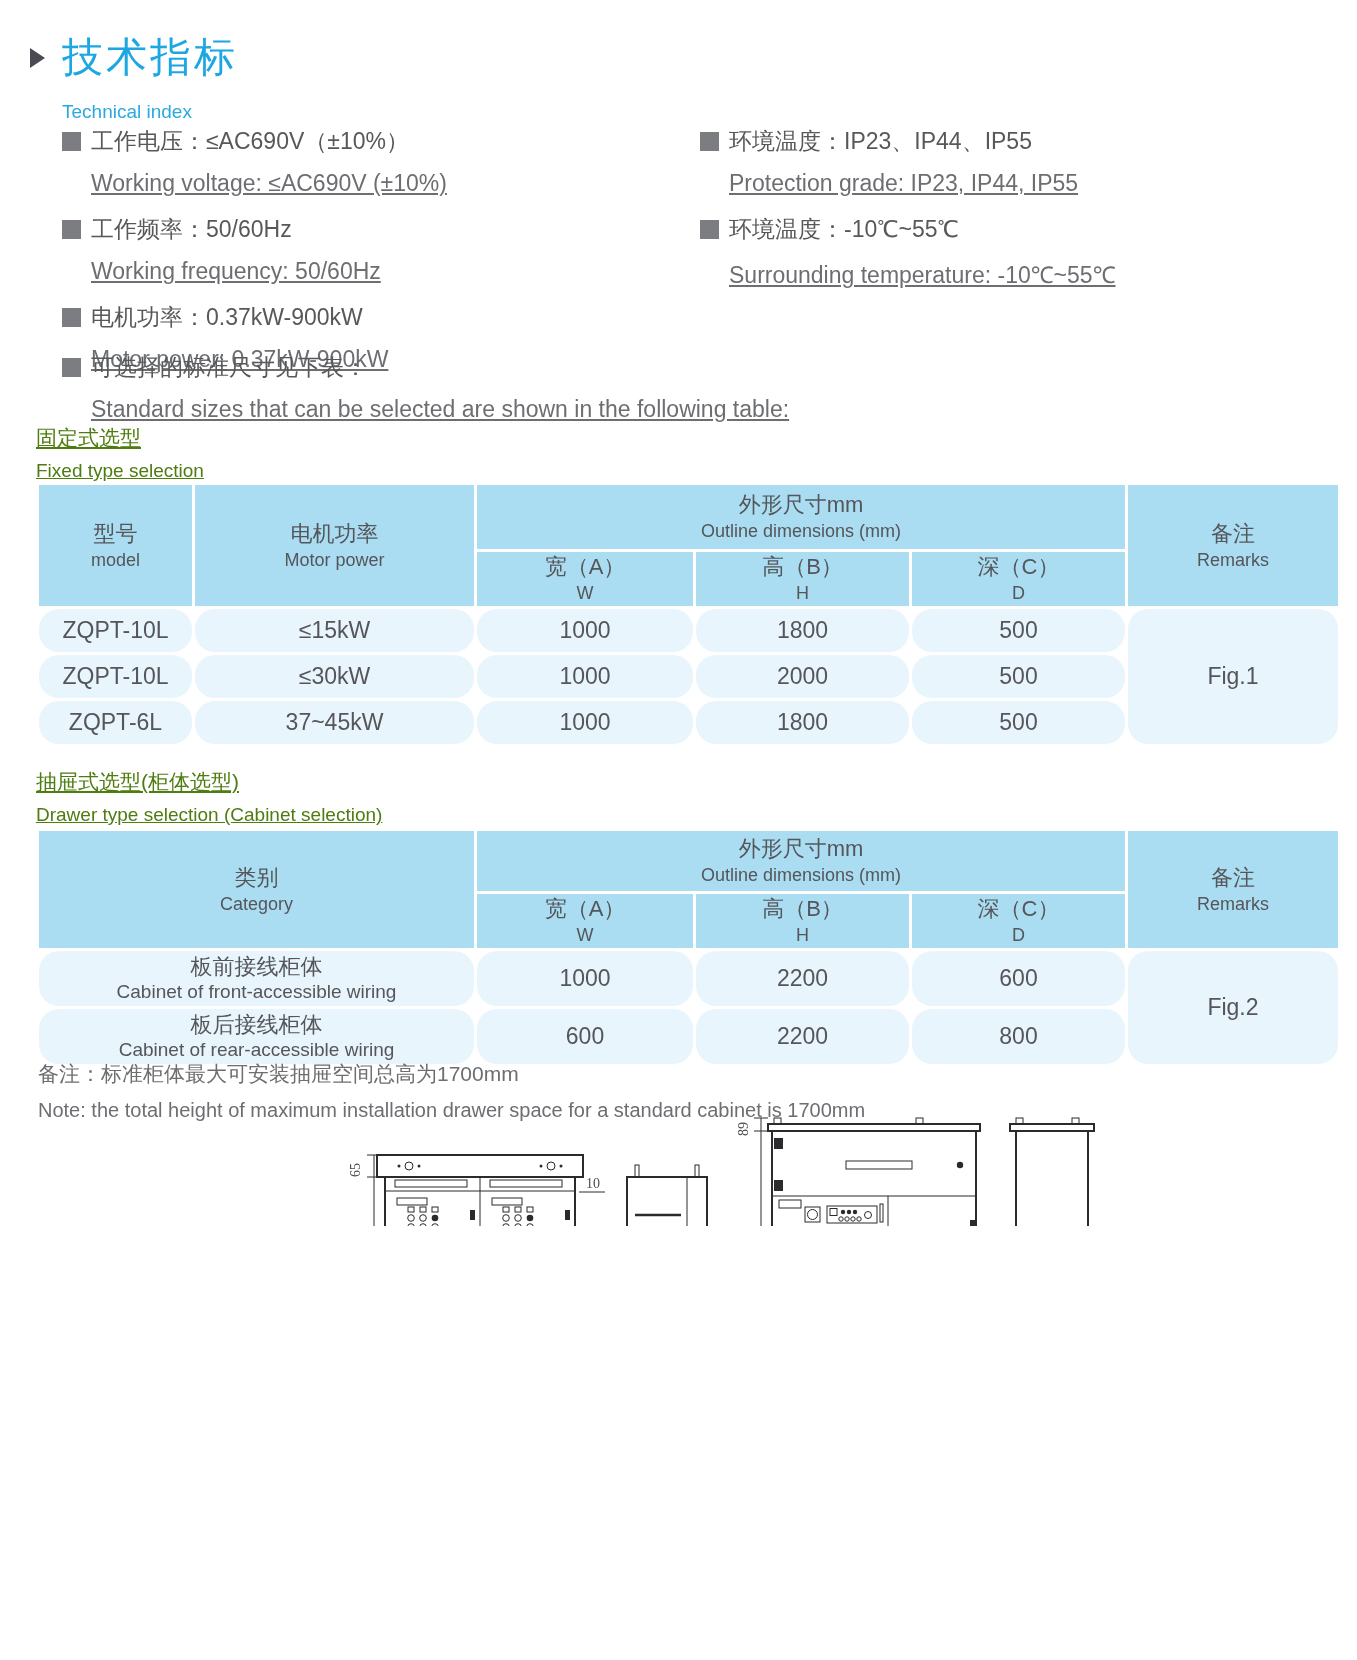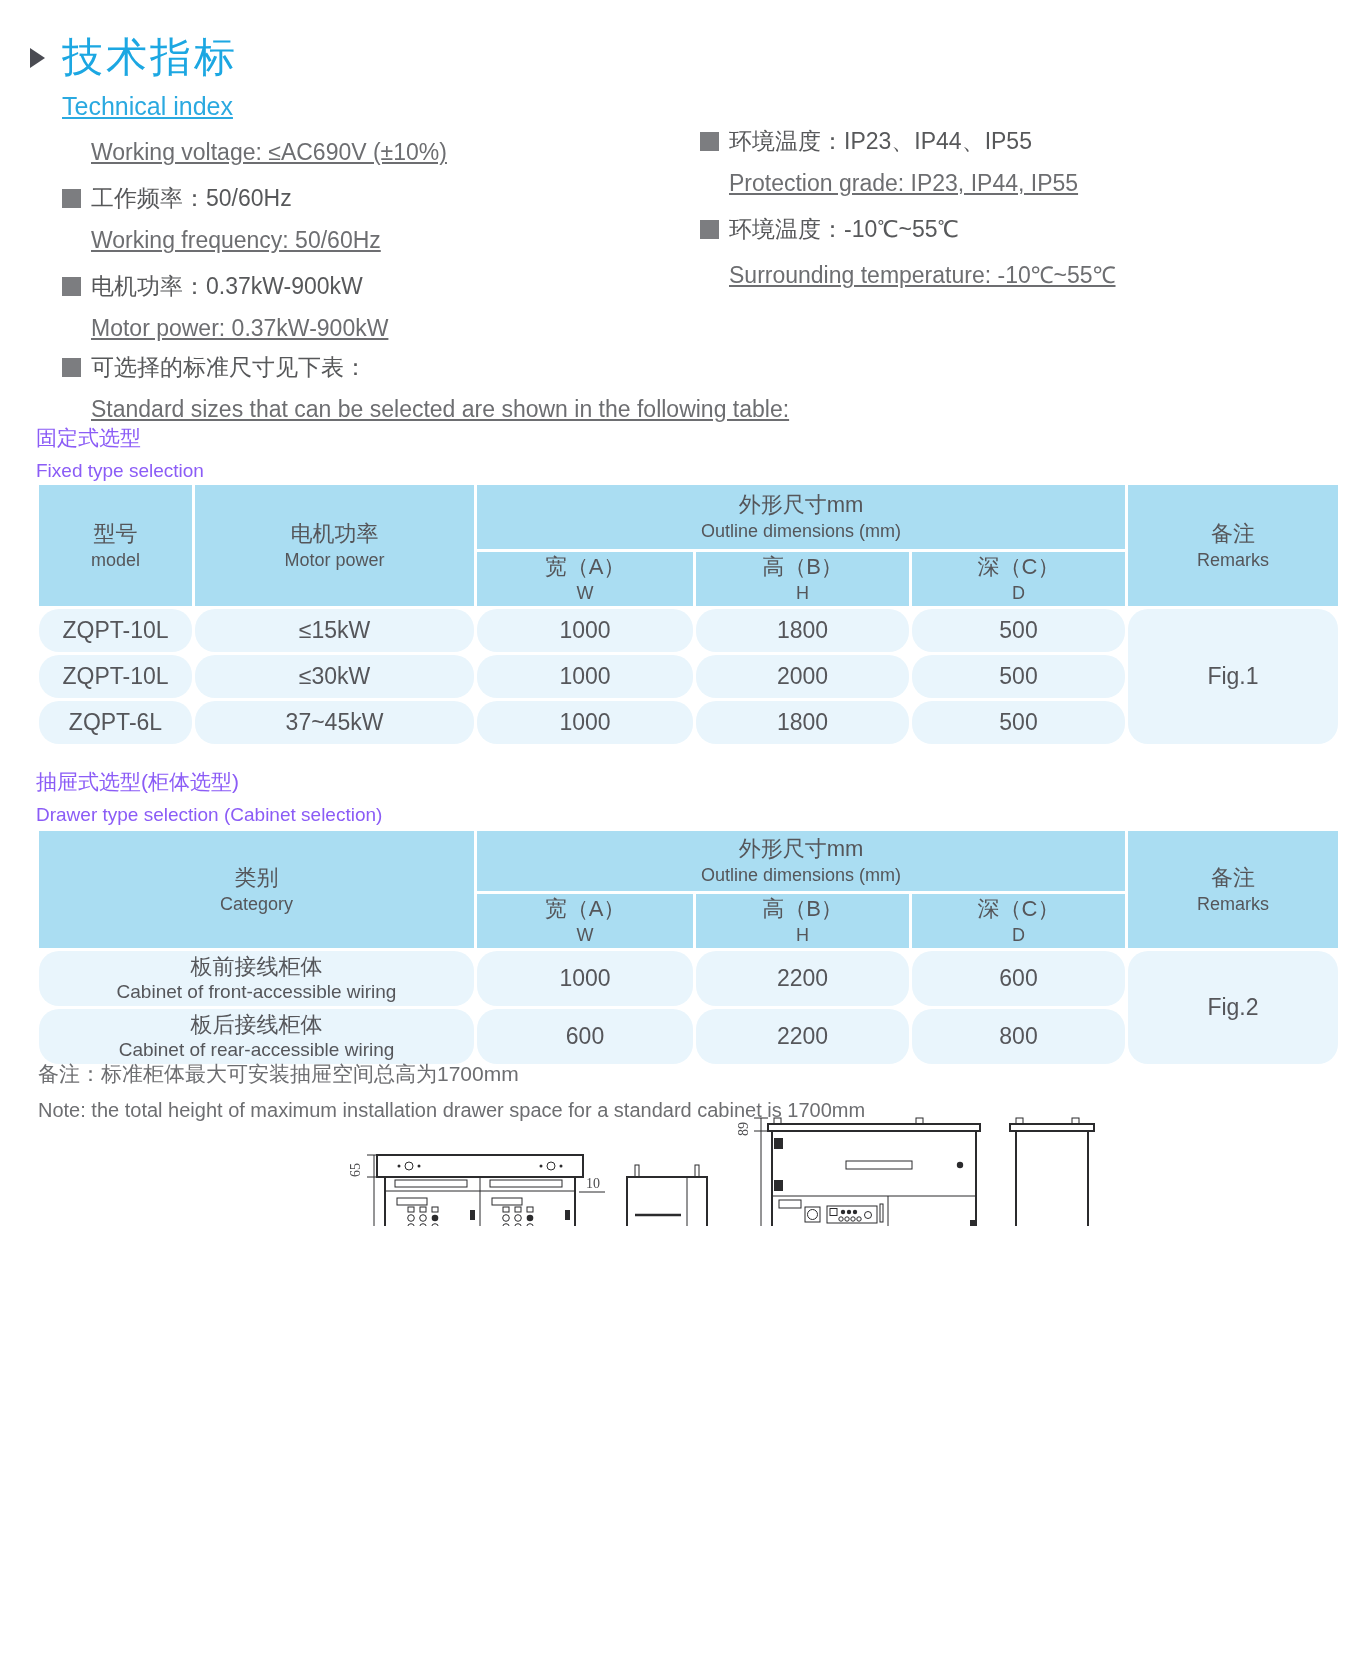--- a/index.html
+++ b/index.html
@@ -5,33 +5,33 @@
   html,body{margin:0;padding:0;background:#ffffff;}
   .page{position:relative;width:1357px;height:1226px;background:#ffffff;overflow:hidden;
         font-family:"Liberation Sans",sans-serif;color:#6d6e71;}
 
   
   .header{position:absolute;top:30px;left:30px;}
   .title-line{display:flex;align-items:center;}
   .arrow{width:0;height:0;border-left:15px solid #4a4b52;border-top:10px solid transparent;
          border-bottom:10px solid transparent;margin-right:17px;}
   .title-zh{font-size:41px;color:#1ca7e2;letter-spacing:3px;}
-  .title-en{font-size:25px;color:#2aa9e0;margin-left:32px;margin-top:7px;text-decoration:underline;}
+  .title-en{font-size:19px;color:#2aa9e0;margin-left:32px;margin-top:16px;}
 
   
   .specs-left{position:absolute;top:126px;left:62px;width:600px;}
   .specs-right{position:absolute;top:126px;left:700px;width:620px;}
   .spec{margin-bottom:2px;}
   .spec-zh{display:flex;align-items:center;font-size:23px;color:#57585a;}
   .bullet{width:19px;height:19px;background:#7c7d80;flex:none;margin-right:10px;}
   .spec-en{font-size:23px;color:#6d6e71;margin:13px 0 17px 29px;text-decoration:underline;}
   .table-intro{position:absolute;top:352px;left:62px;width:900px;}
 
   
-  .section-label{position:absolute;left:36px;color:#8b5cf6;}
+  .section-label{position:absolute;left:36px;color:#4d7c0f;text-decoration:underline;}
   #sec1{top:424px;}
   #sec2{top:768px;}
   .section-zh{font-size:21px;}
   .section-en{font-size:19px;margin-top:8px;text-align:right;}
 
   
   table.spec-table{border-collapse:separate;border-spacing:3px;table-layout:fixed;
                    position:absolute;left:36px;width:1290px;}
   #table1{top:482px;}
   #table2{top:828px;}
@@ -74,20 +74,24 @@
   <div class="header">
     <div class="title-line">
       <span class="arrow"></span>
       <span class="title-zh">技术指标</span>
     </div>
     <div class="title-en">Technical index</div>
   </div>
 
   <div class="specs-left">
     <div class="spec">
+      <div class="spec-zh">
+          <span class="bullet"></span>
+          <span>工作电压：≤AC690V（±10%）</span>
+        </div>
       <div class="spec-en">Working voltage: ≤AC690V (±10%)</div>
     </div>
     <div class="spec">
       <div class="spec-zh">
           <span class="bullet"></span>
           <span>工作频率：50/60Hz</span>
         </div>
       <div class="spec-en">Working frequency: 50/60Hz</div>
     </div>
     <div class="spec">

